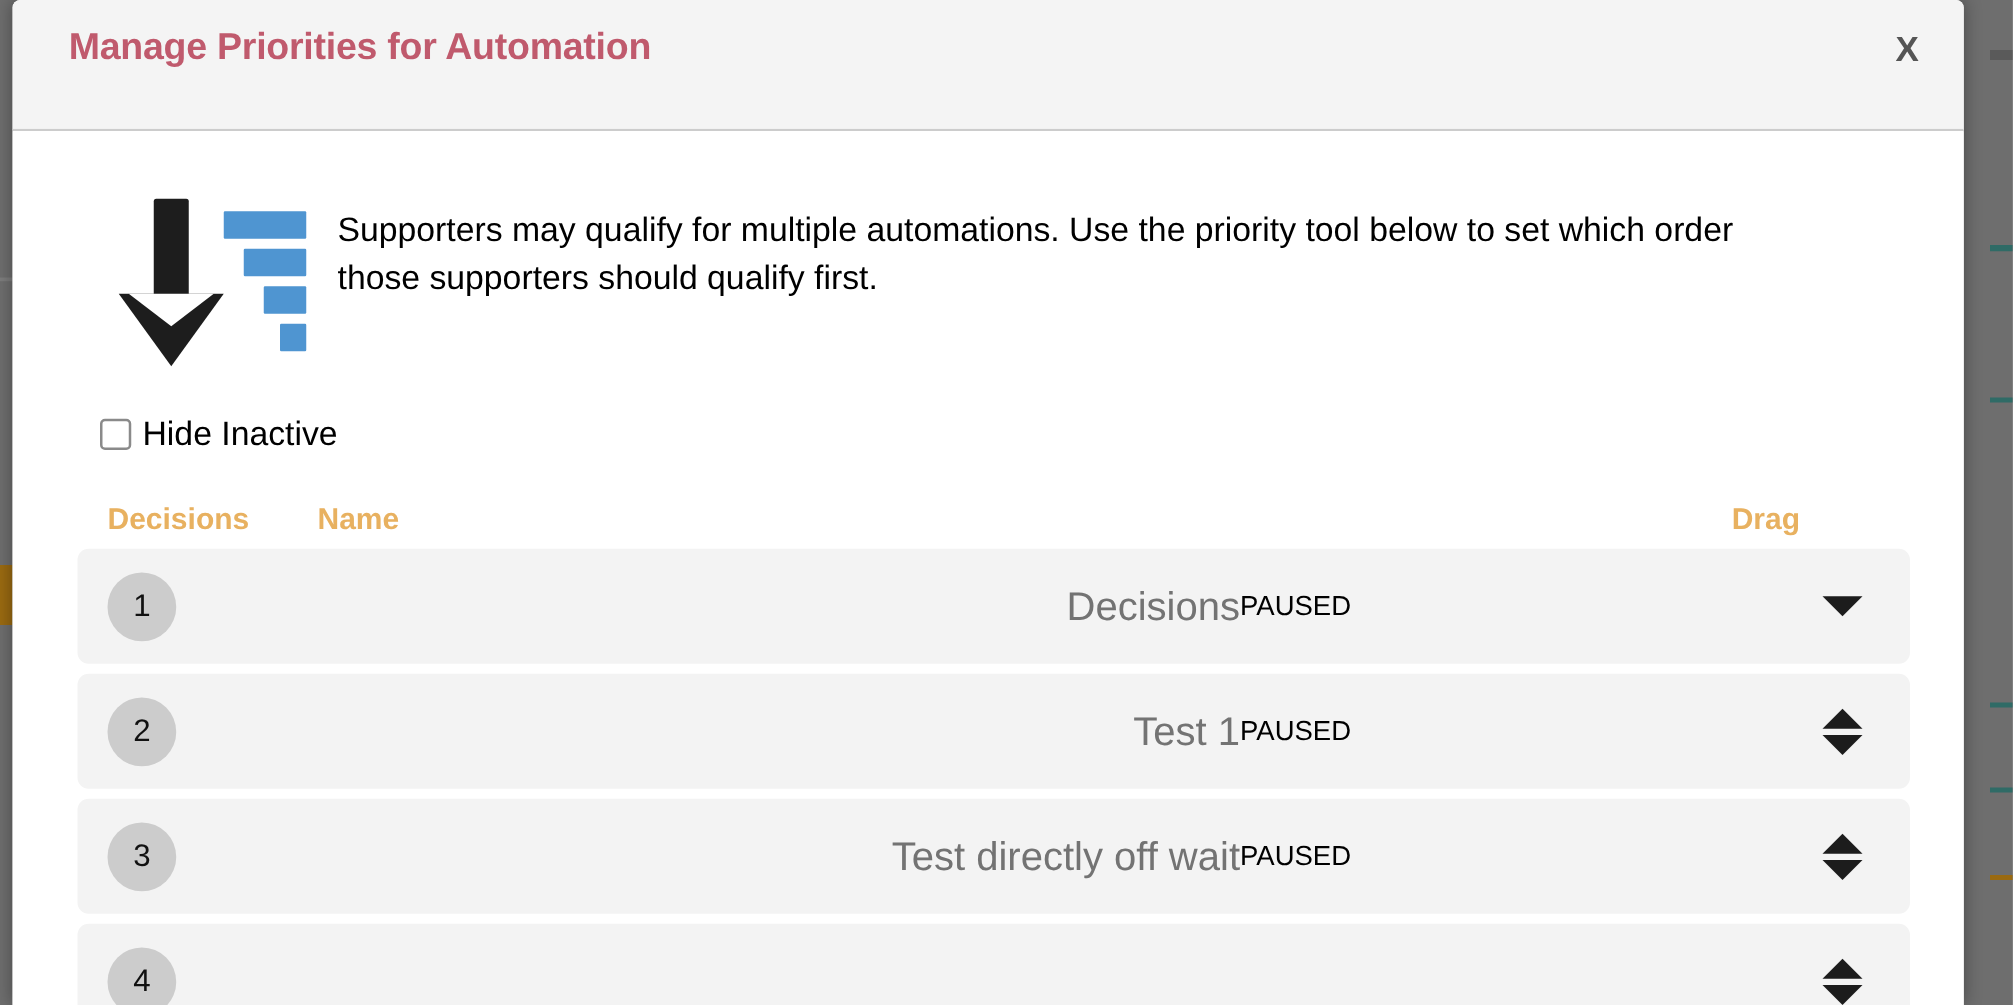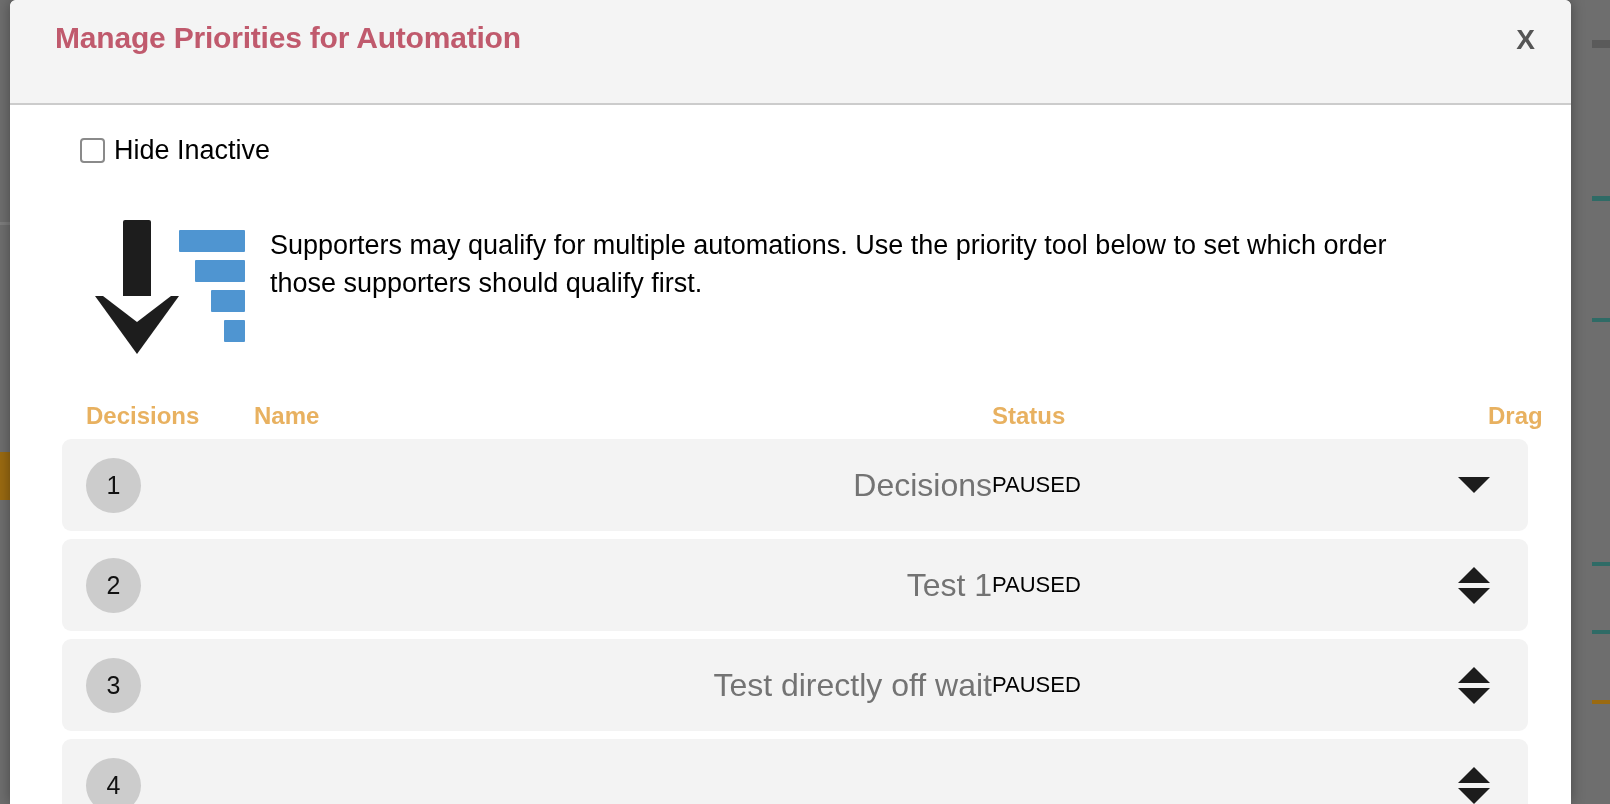--- a/index.html
+++ b/index.html
@@ -253,46 +253,45 @@
 
 <div id="modal">
 
   <div id="modal-header">
     <div id="modal-title">Manage Priorities for Automation</div>
     <div id="modal-close">X</div>
   </div>
 
   <div id="modal-body">
 
-    <div id="hide-inactive-row">
-      <div id="hide-inactive-box"></div>
-      <div id="hide-inactive-label">Hide Inactive</div>
-    </div>
-
     <div id="intro">
       <div id="priority-icon">
         <div class="arrow-shaft"></div>
         <div class="arrow-head"></div>
         <div class="arrow-notch"></div>
         <div class="bars">
           <div class="bar" style="width:66px;"></div>
           <div class="bar" style="width:50px;"></div>
           <div class="bar" style="width:34px;"></div>
           <div class="bar" style="width:21px;"></div>
         </div>
       </div>
       <div id="intro-text">Supporters may qualify for multiple automations. Use the priority tool below to set which order those supporters should qualify first.</div>
     </div>
 
+    <div id="hide-inactive-row">
+      <div id="hide-inactive-box"></div>
+      <div id="hide-inactive-label">Hide Inactive</div>
+    </div>
+
     <div id="priority-table">
 
       <div id="table-head" class="row-grid">
         <div class="th">Decisions</div>
         <div class="th">Name</div>
-        <div class="th">Status</div>
         <div class="th drag">Drag</div>
       </div>
 
       <div class="priority-row row-grid">
         <div class="cell-priority">
           <div class="badge">1</div>
         </div>
         <div class="cell-name">Decisions</div>
         <div class="cell-status">PAUSED</div>
         <div class="cell-drag">

